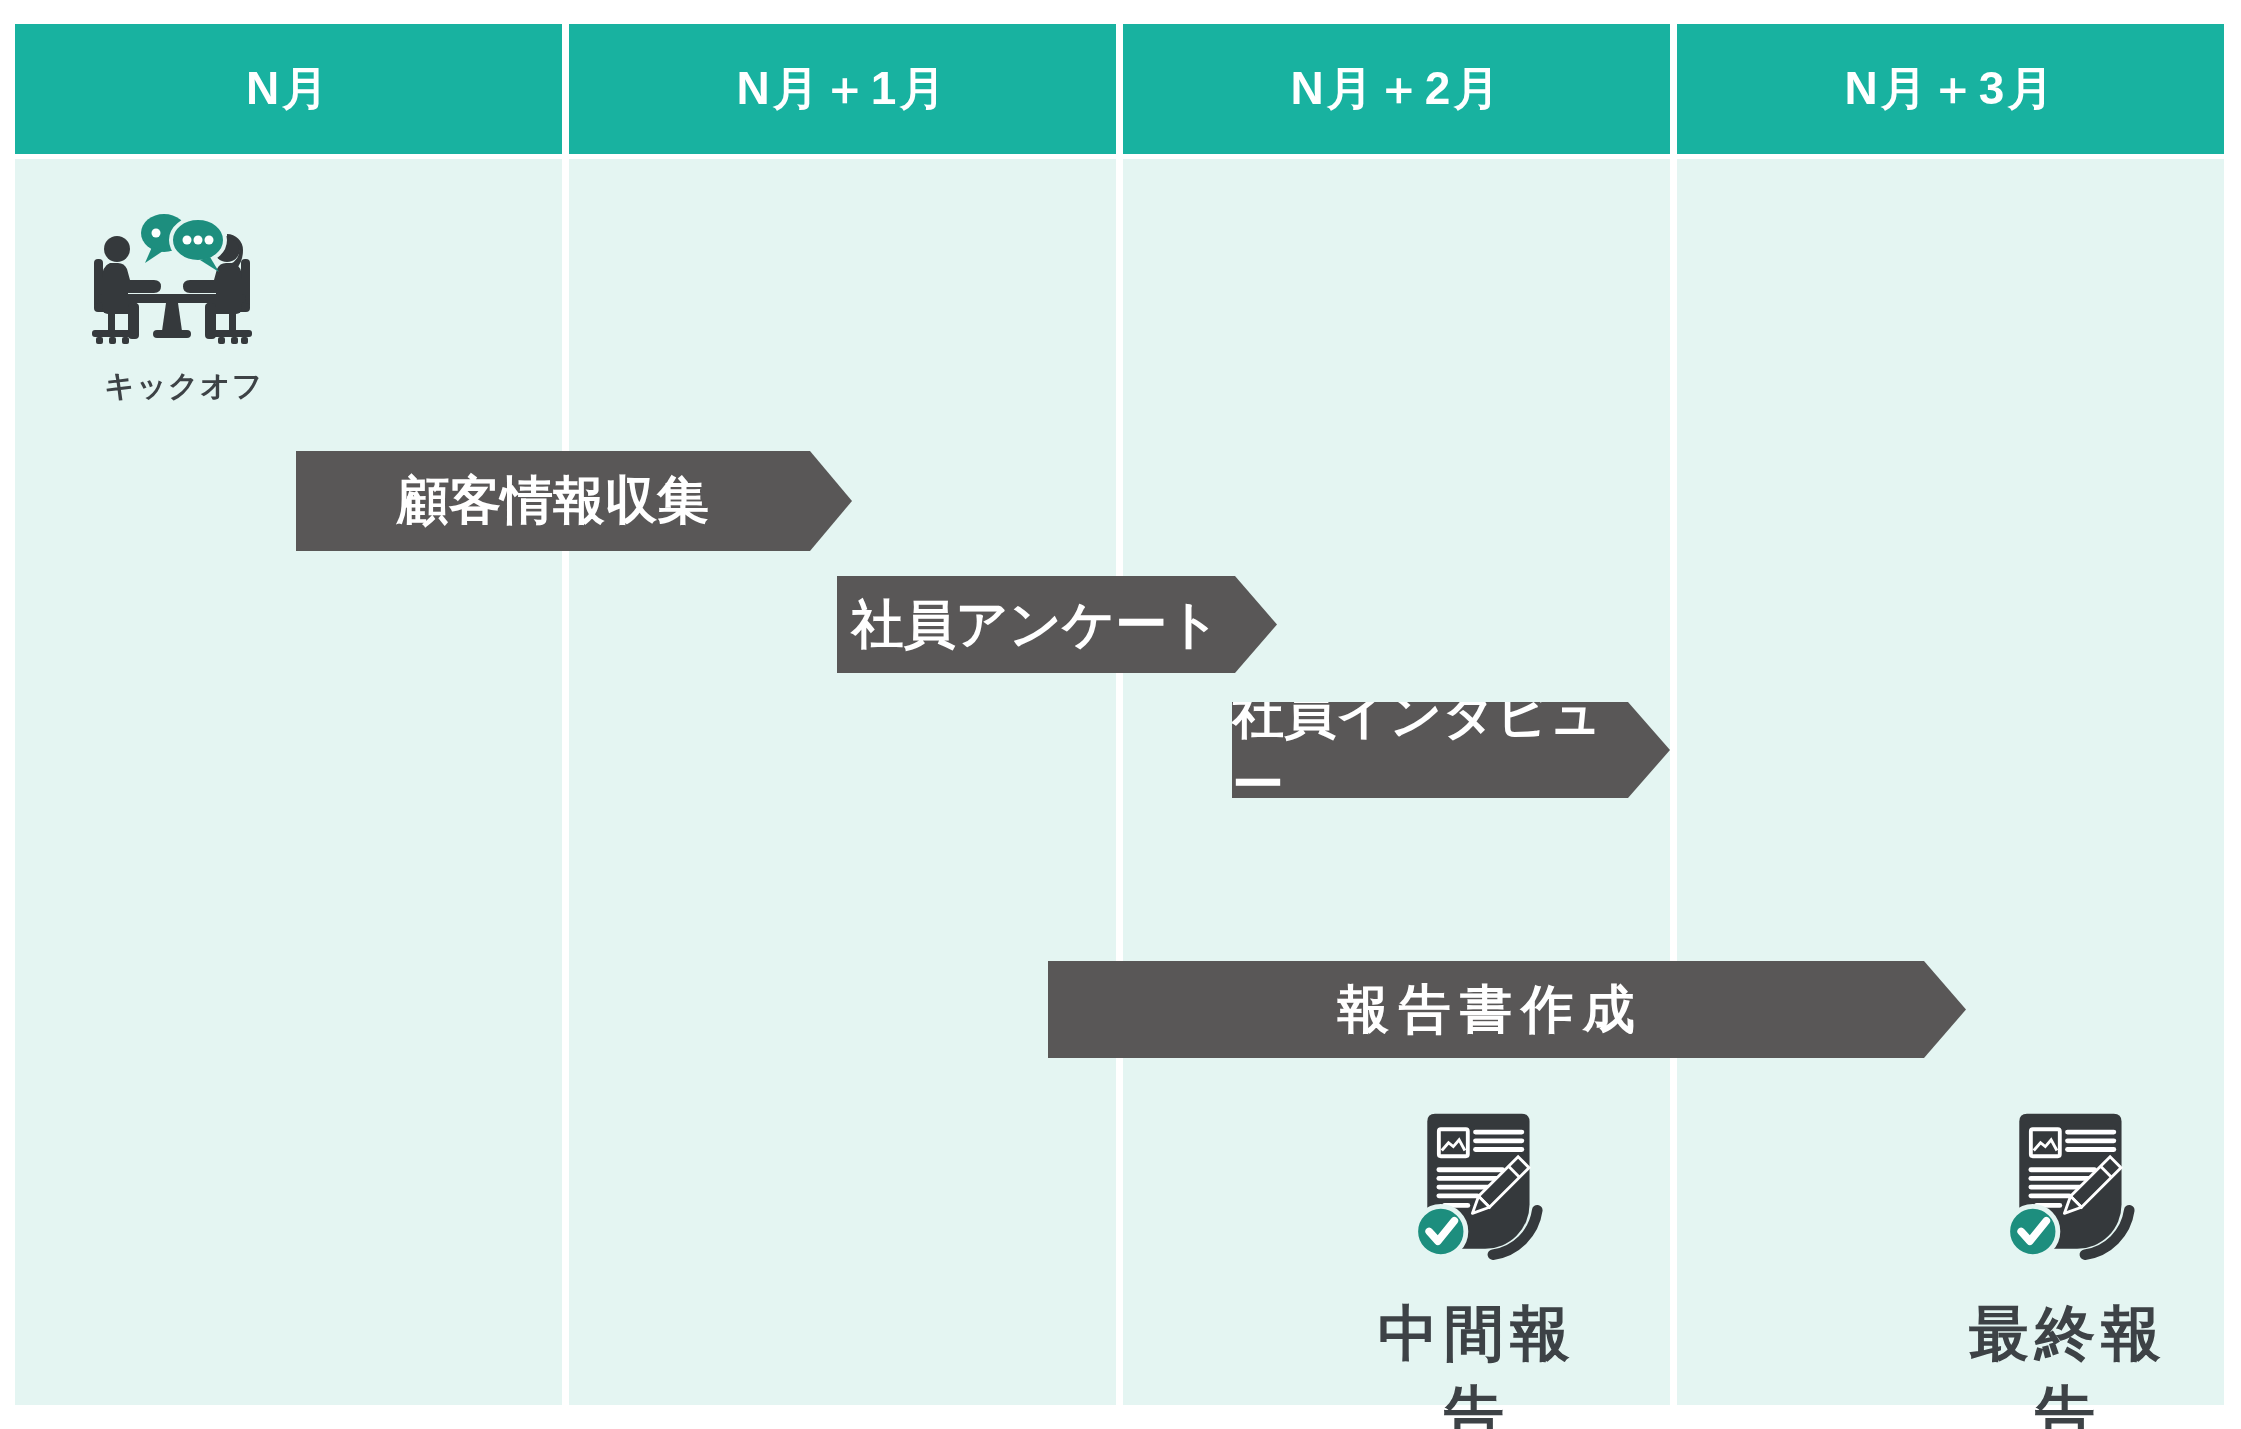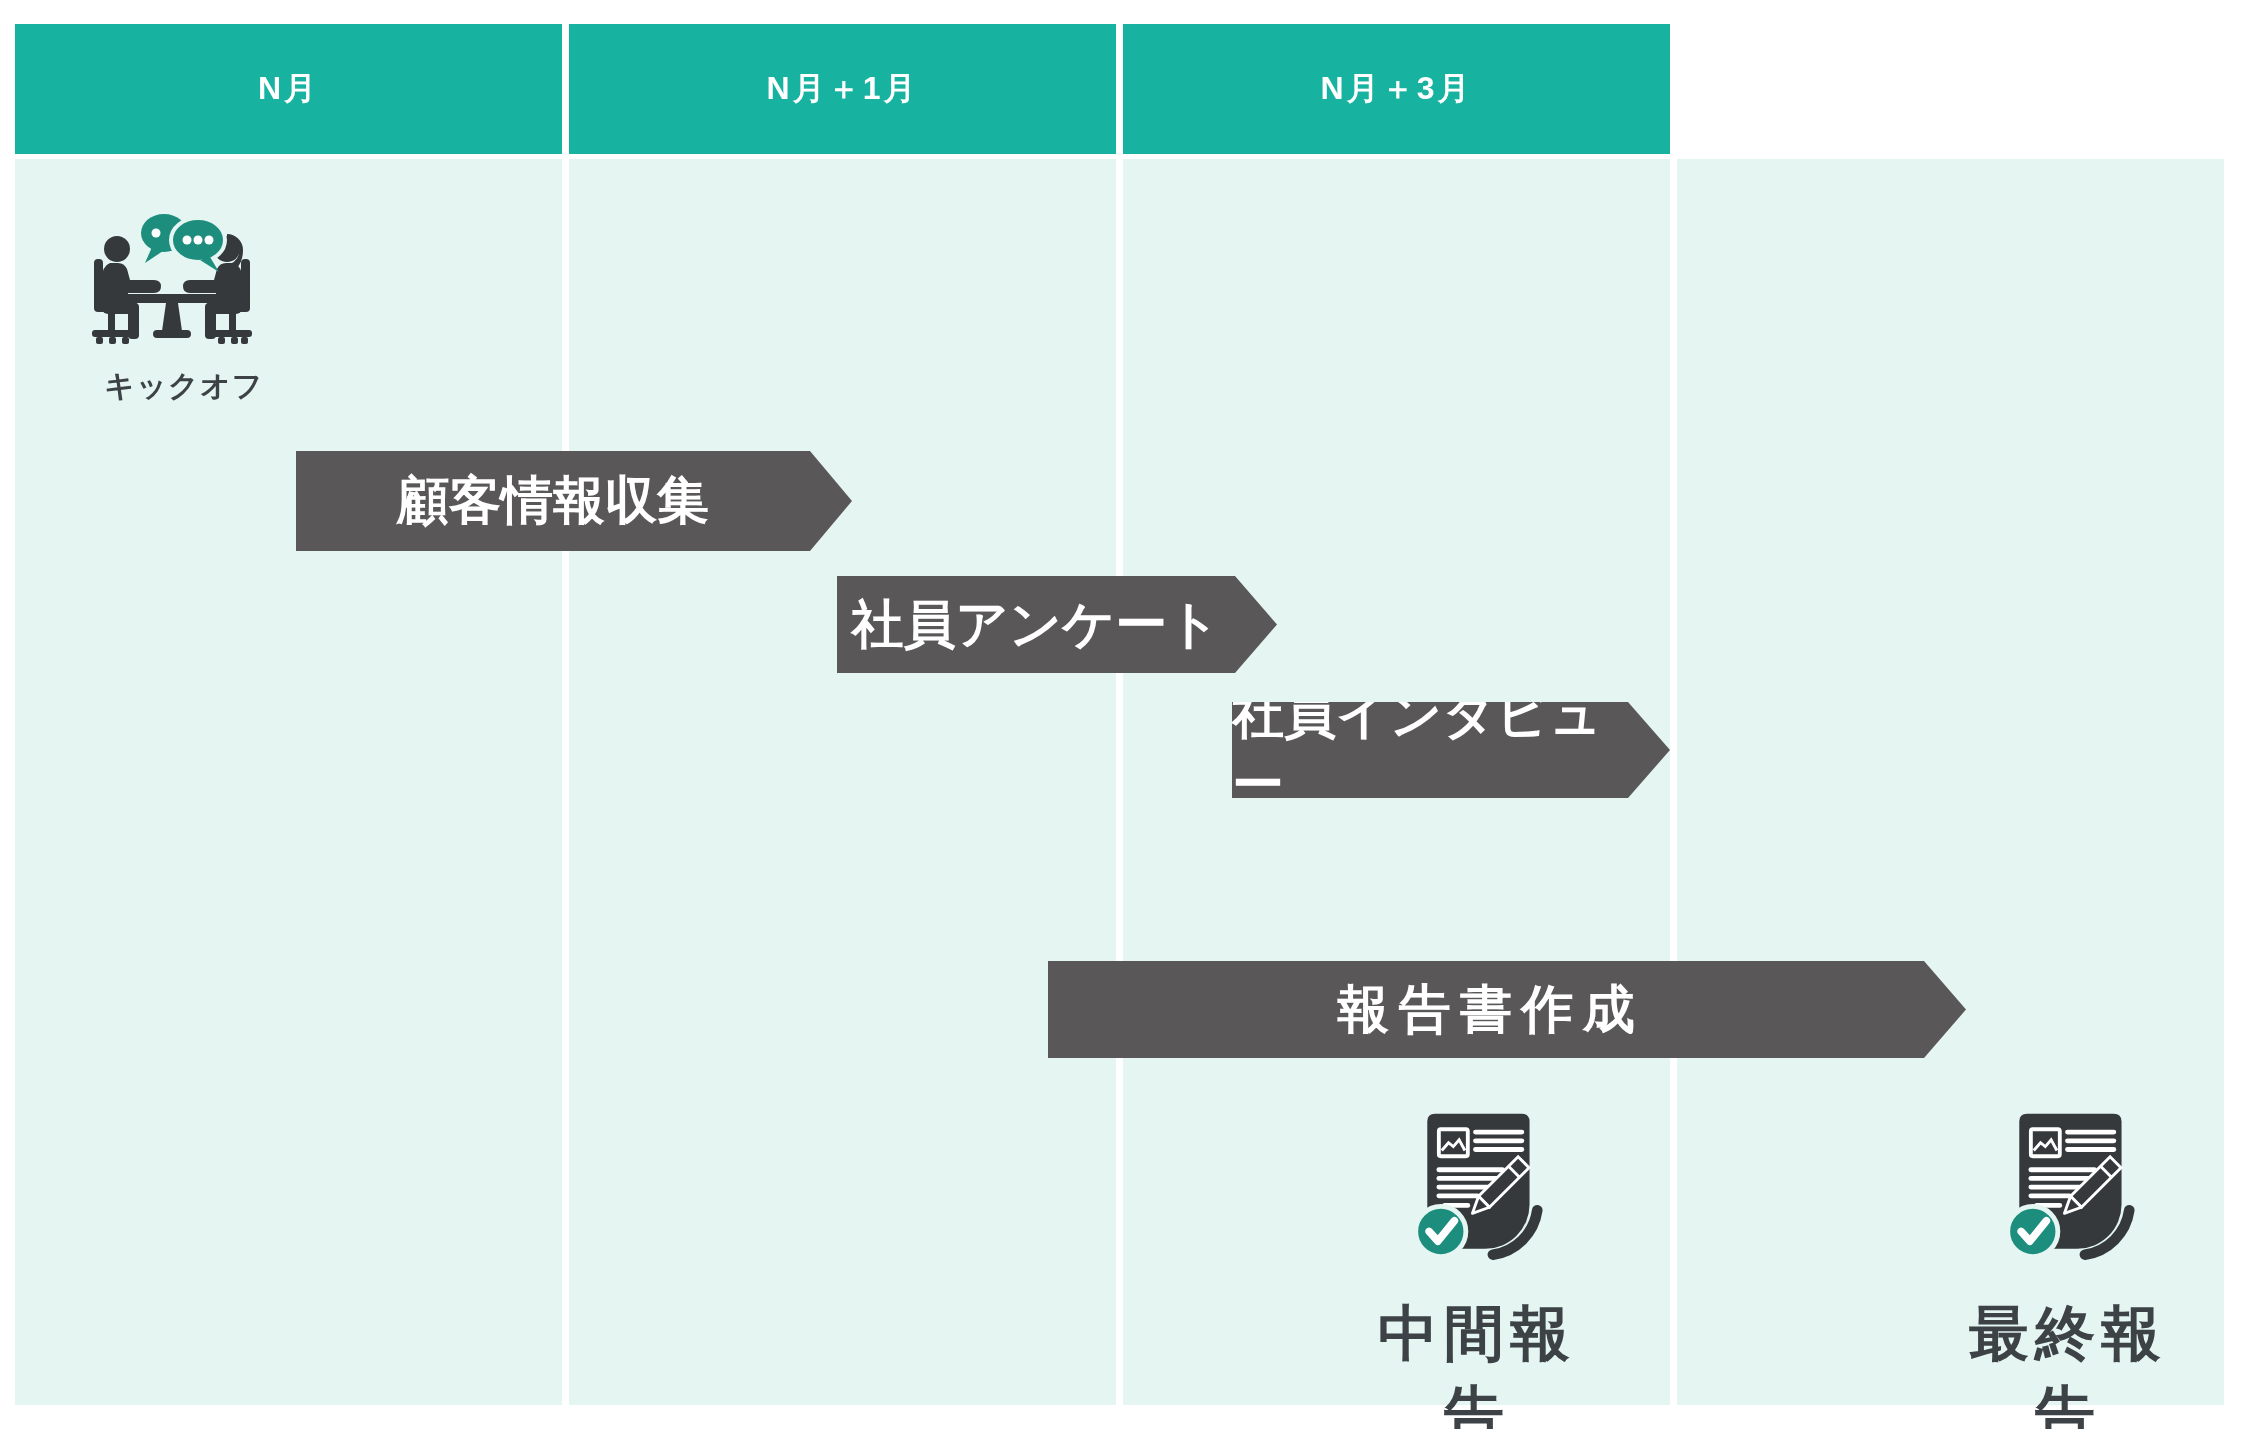--- a/index.html
+++ b/index.html
@@ -15,21 +15,21 @@
   body{font-family:"Liberation Sans","DejaVu Sans",sans-serif;}
   .canvas{position:relative;width:2241px;height:1429px;background:#ffffff;overflow:hidden;}
 
   
   .header-row{
     position:absolute;left:15px;top:24px;width:2209px;height:130px;
     display:grid;grid-template-columns:repeat(4,1fr);gap:7px;
   }
   .header-cell{
     background:var(--header-teal);
-    color:#ffffff;font-size:32px;font-weight:bold;letter-spacing:3px;
+    color:#ffffff;font-size:46px;font-weight:bold;letter-spacing:3px;
     display:flex;align-items:center;justify-content:center;
   }
 
   
   .body-grid{
     position:absolute;left:15px;top:159px;width:2209px;height:1246px;
     display:grid;grid-template-columns:repeat(4,1fr);gap:7px;
   }
   .body-cell{background:var(--body-mint);}
 
@@ -68,20 +68,21 @@
   .milestone-label.final{left:1950px;}
 </style>
 </head>
 <body>
 
 <div class="canvas">
 
   <div class="header-row">
     <div class="header-cell">N月</div>
     <div class="header-cell">N月＋1月</div>
+    <div class="header-cell">N月＋2月</div>
     <div class="header-cell">N月＋3月</div>
   </div>
 
   <div class="body-grid">
     <div class="body-cell"></div>
     <div class="body-cell"></div>
     <div class="body-cell"></div>
     <div class="body-cell"></div>
   </div>
 

